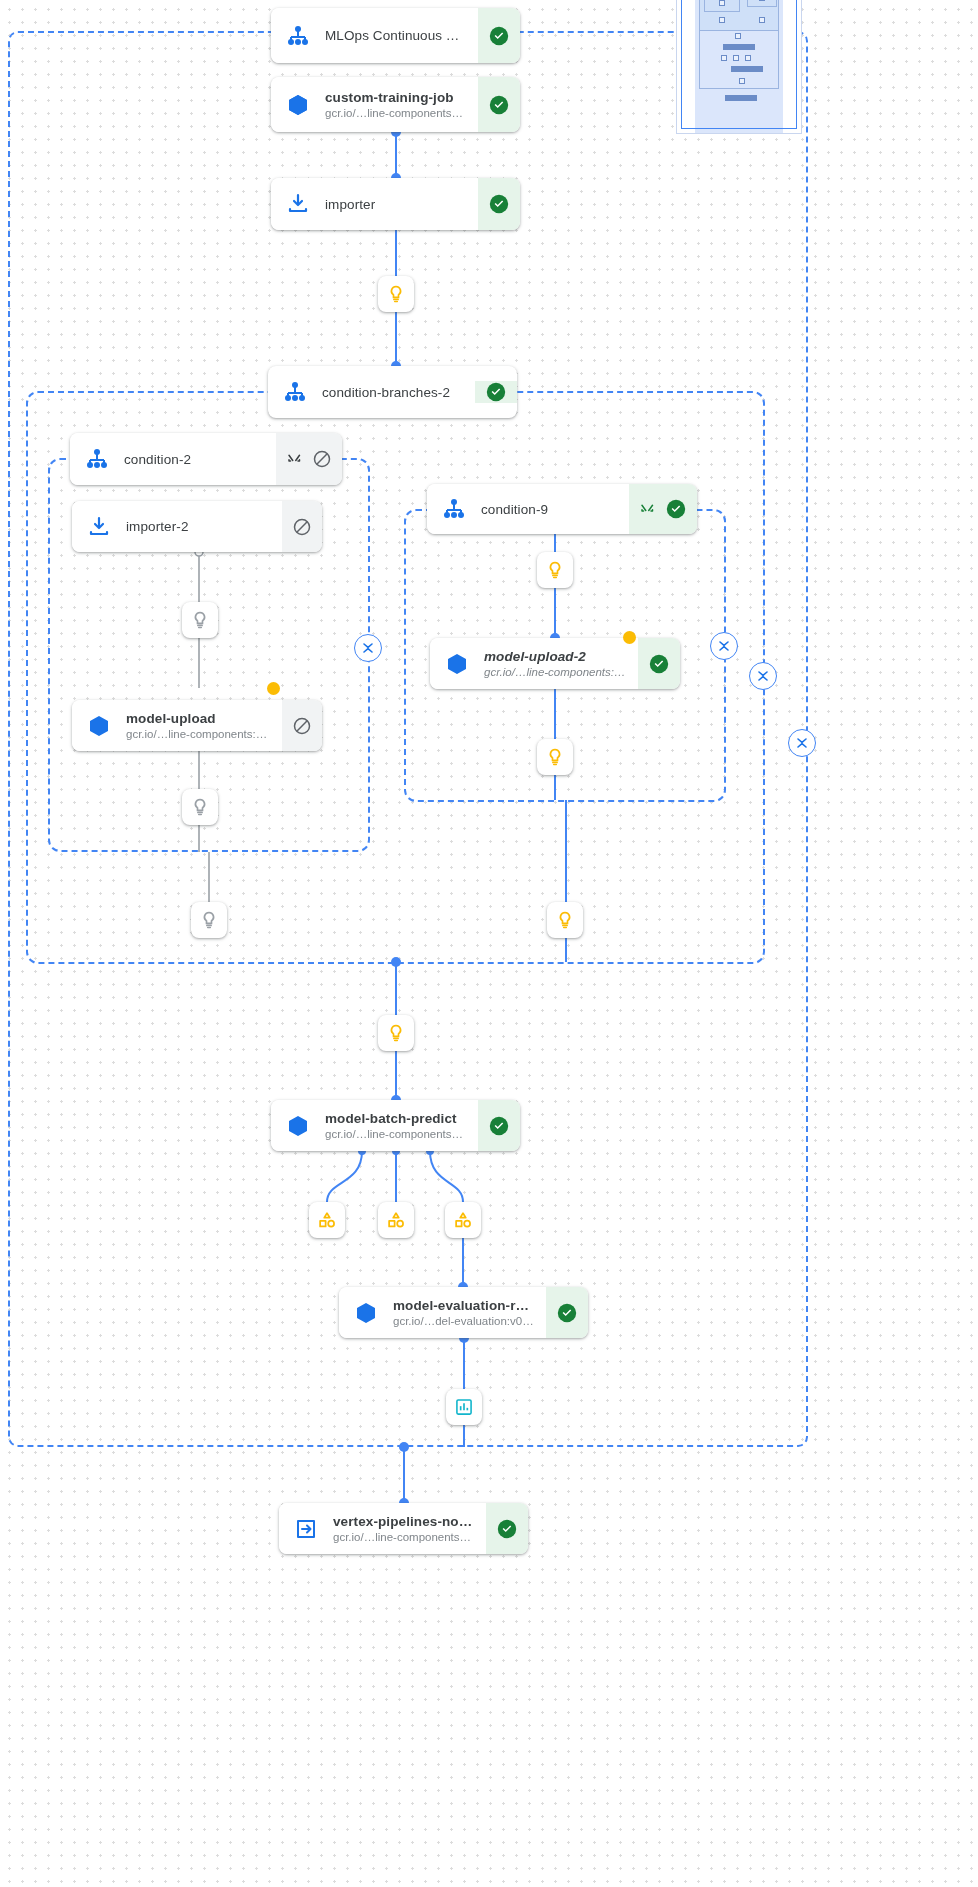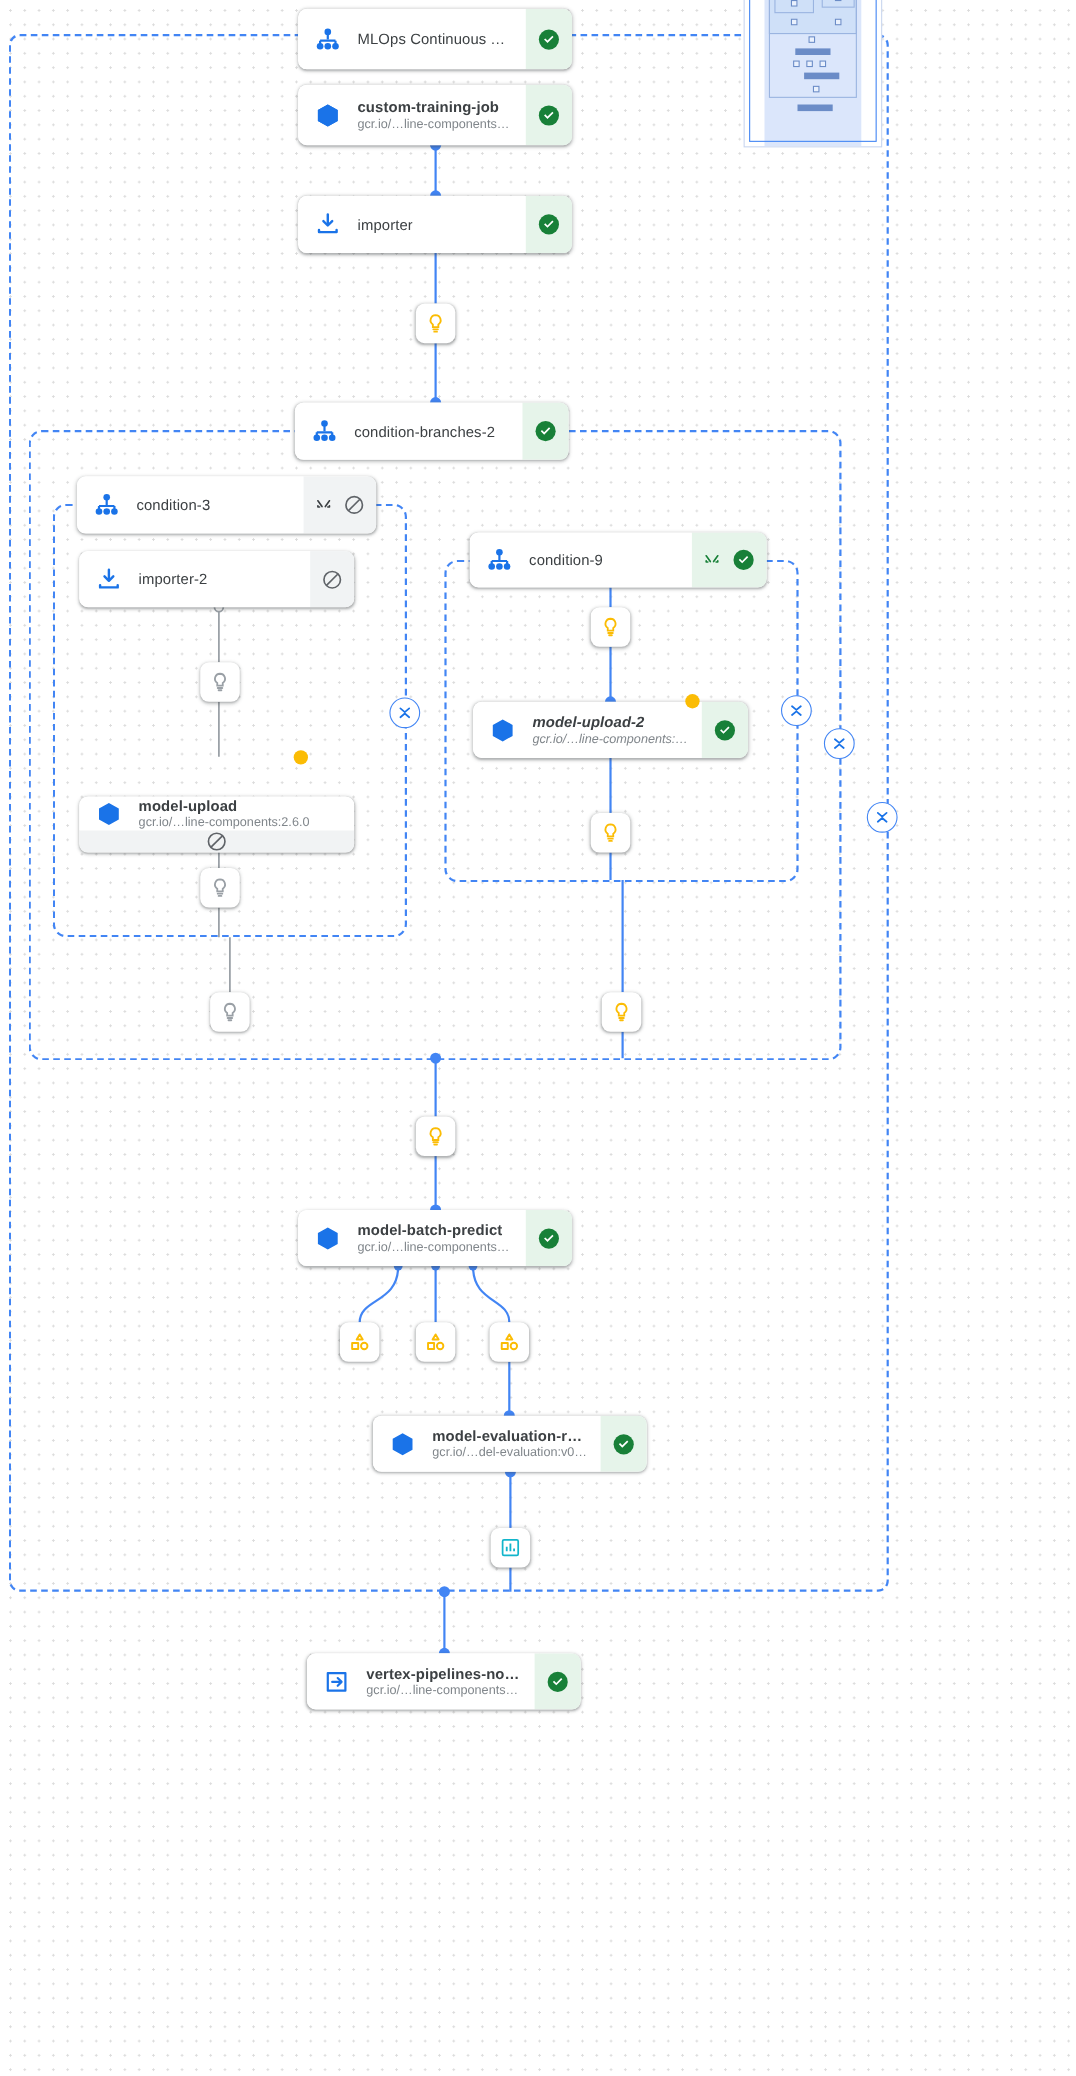--- a/index.html
+++ b/index.html
@@ -262,21 +262,21 @@
     </div>
   </div>
   <div class="nstatus ok">
     <svg width="22" height="22" viewBox="0 0 24 24">
       <circle cx="12" cy="12" r="10" fill="#188038"></circle>
       <path d="M10.6 15.4L7.2 12l1.2-1.2 2.2 2.2 4.8-4.8 1.2 1.2z" fill="#fff"></path>
       </svg>
   </div>
 </div>
 
-<div class="node" style="left:268px; top:366px; width:249px; height:52px;">
+<div class="node" style="left:268px; top:366px; width:249px; height:52px;align-items:center;">
   <div class="nbody">
     <span class="nicon">
       <svg width="24" height="24" viewBox="0 0 24 24">
           <g fill="#1A73E8">
         <circle cx="12" cy="5" r="3"></circle>
             <circle cx="5" cy="18" r="3"></circle>
         <circle cx="12" cy="18" r="3"></circle>
             <circle cx="19" cy="18" r="3"></circle>
         <path d="M11 7h2v5h-2z"></path>
             <path d="M5 12h14v2H5z"></path>
@@ -307,21 +307,21 @@
         <circle cx="12" cy="18" r="3"></circle>
             <circle cx="19" cy="18" r="3"></circle>
         <path d="M11 7h2v5h-2z"></path>
             <path d="M5 12h14v2H5z"></path>
         <path d="M4 13h2v3H4z"></path>
             <path d="M18 13h2v3h-2z"></path>
           </g>
         </svg>
     </span>
     <div class="ntext">
-      <div class="ntitle reg">condition-3</div>
+      <div class="ntitle reg">condition-2</div>
     </div>
   </div>
   <div class="nstatus plain">
     <svg width="18" height="18" viewBox="0 0 24 24" fill="none" stroke="#3c4043" stroke-width="2" stroke-linecap="round" stroke-linejoin="round">
       <path d="M4 7l5 7"></path>
         <path d="M4 13v1.5h2"></path>
       <path d="M18 7l-5 7"></path>
         <path d="M18 13v1.5h-2"></path>
       </svg>
     <svg width="20" height="20" viewBox="0 0 24 24">
@@ -345,21 +345,21 @@
     </div>
   </div>
   <div class="nstatus skip">
     <svg width="20" height="20" viewBox="0 0 24 24">
       <circle cx="12" cy="12" r="9" fill="none" stroke="#5f6368" stroke-width="1.8"></circle>
       <line x1="5.8" y1="18.2" x2="18.2" y2="5.8" stroke="#5f6368" stroke-width="1.8"></line>
       </svg>
   </div>
 </div>
 
-<div class="node" style="left:72px; top:724px; width:250px; height:51px;flex-direction:column;">
+<div class="node" style="left:72px; top:700px; width:250px; height:51px;">
   <div class="nbody">
     <span class="nicon">
       <svg width="24" height="24" viewBox="0 0 24 24">
           <path fill="#1A73E8" d="M12 2L3 7l9 5 9-5-9-5zM3 7v10l9 5V12L3 7zm18 0l-9 5v10l9-5V7z"></path>
         </svg>
     </span>
     <div class="ntext">
       <div class="ntitle">model-upload</div>
       <div class="nsub">gcr.io/…line-components:2.6.0</div>
     </div>

